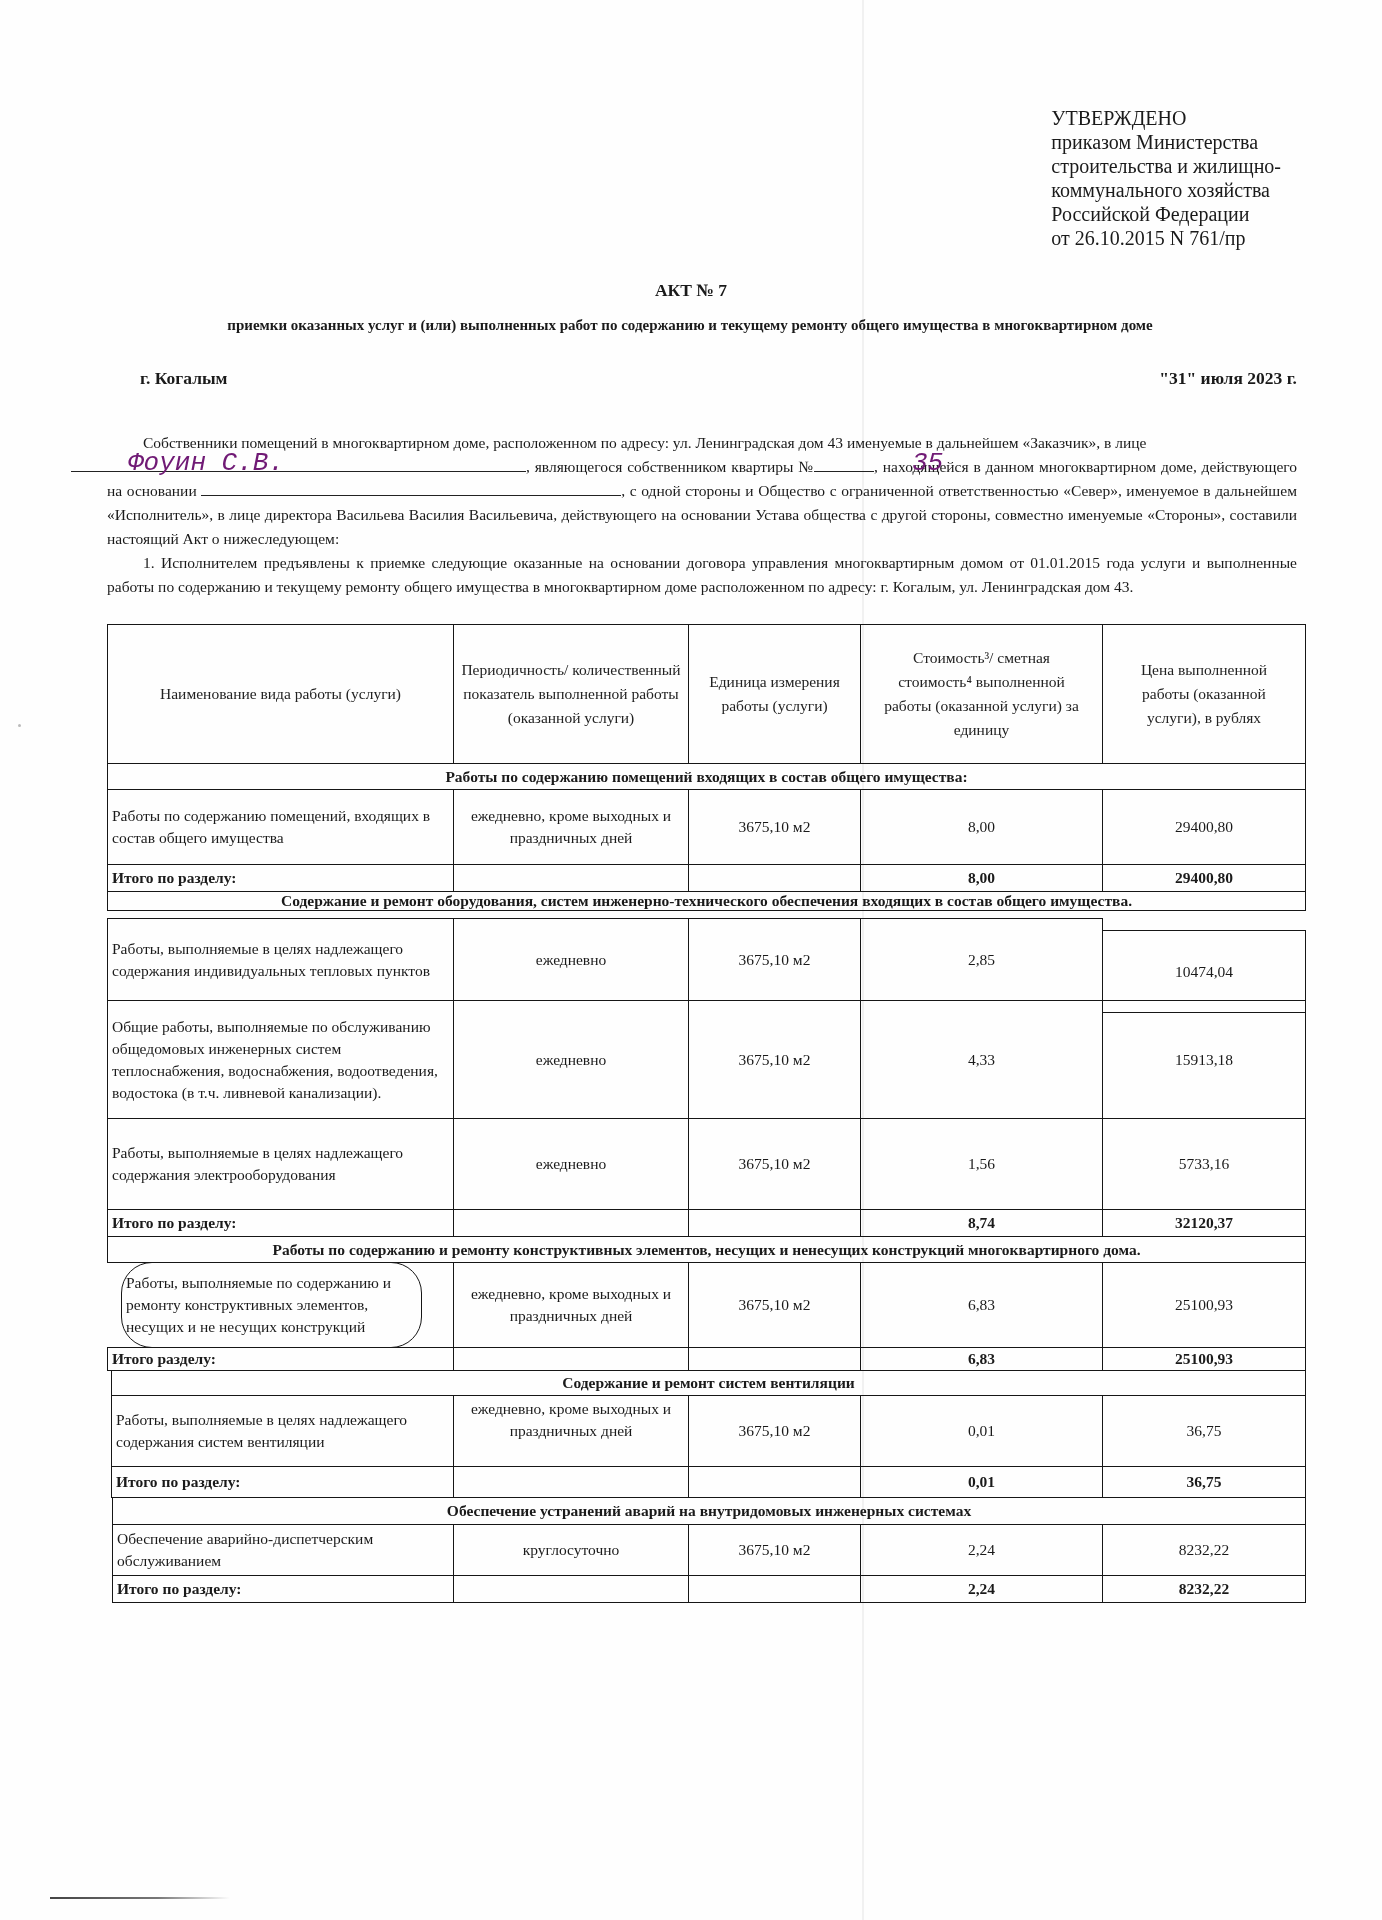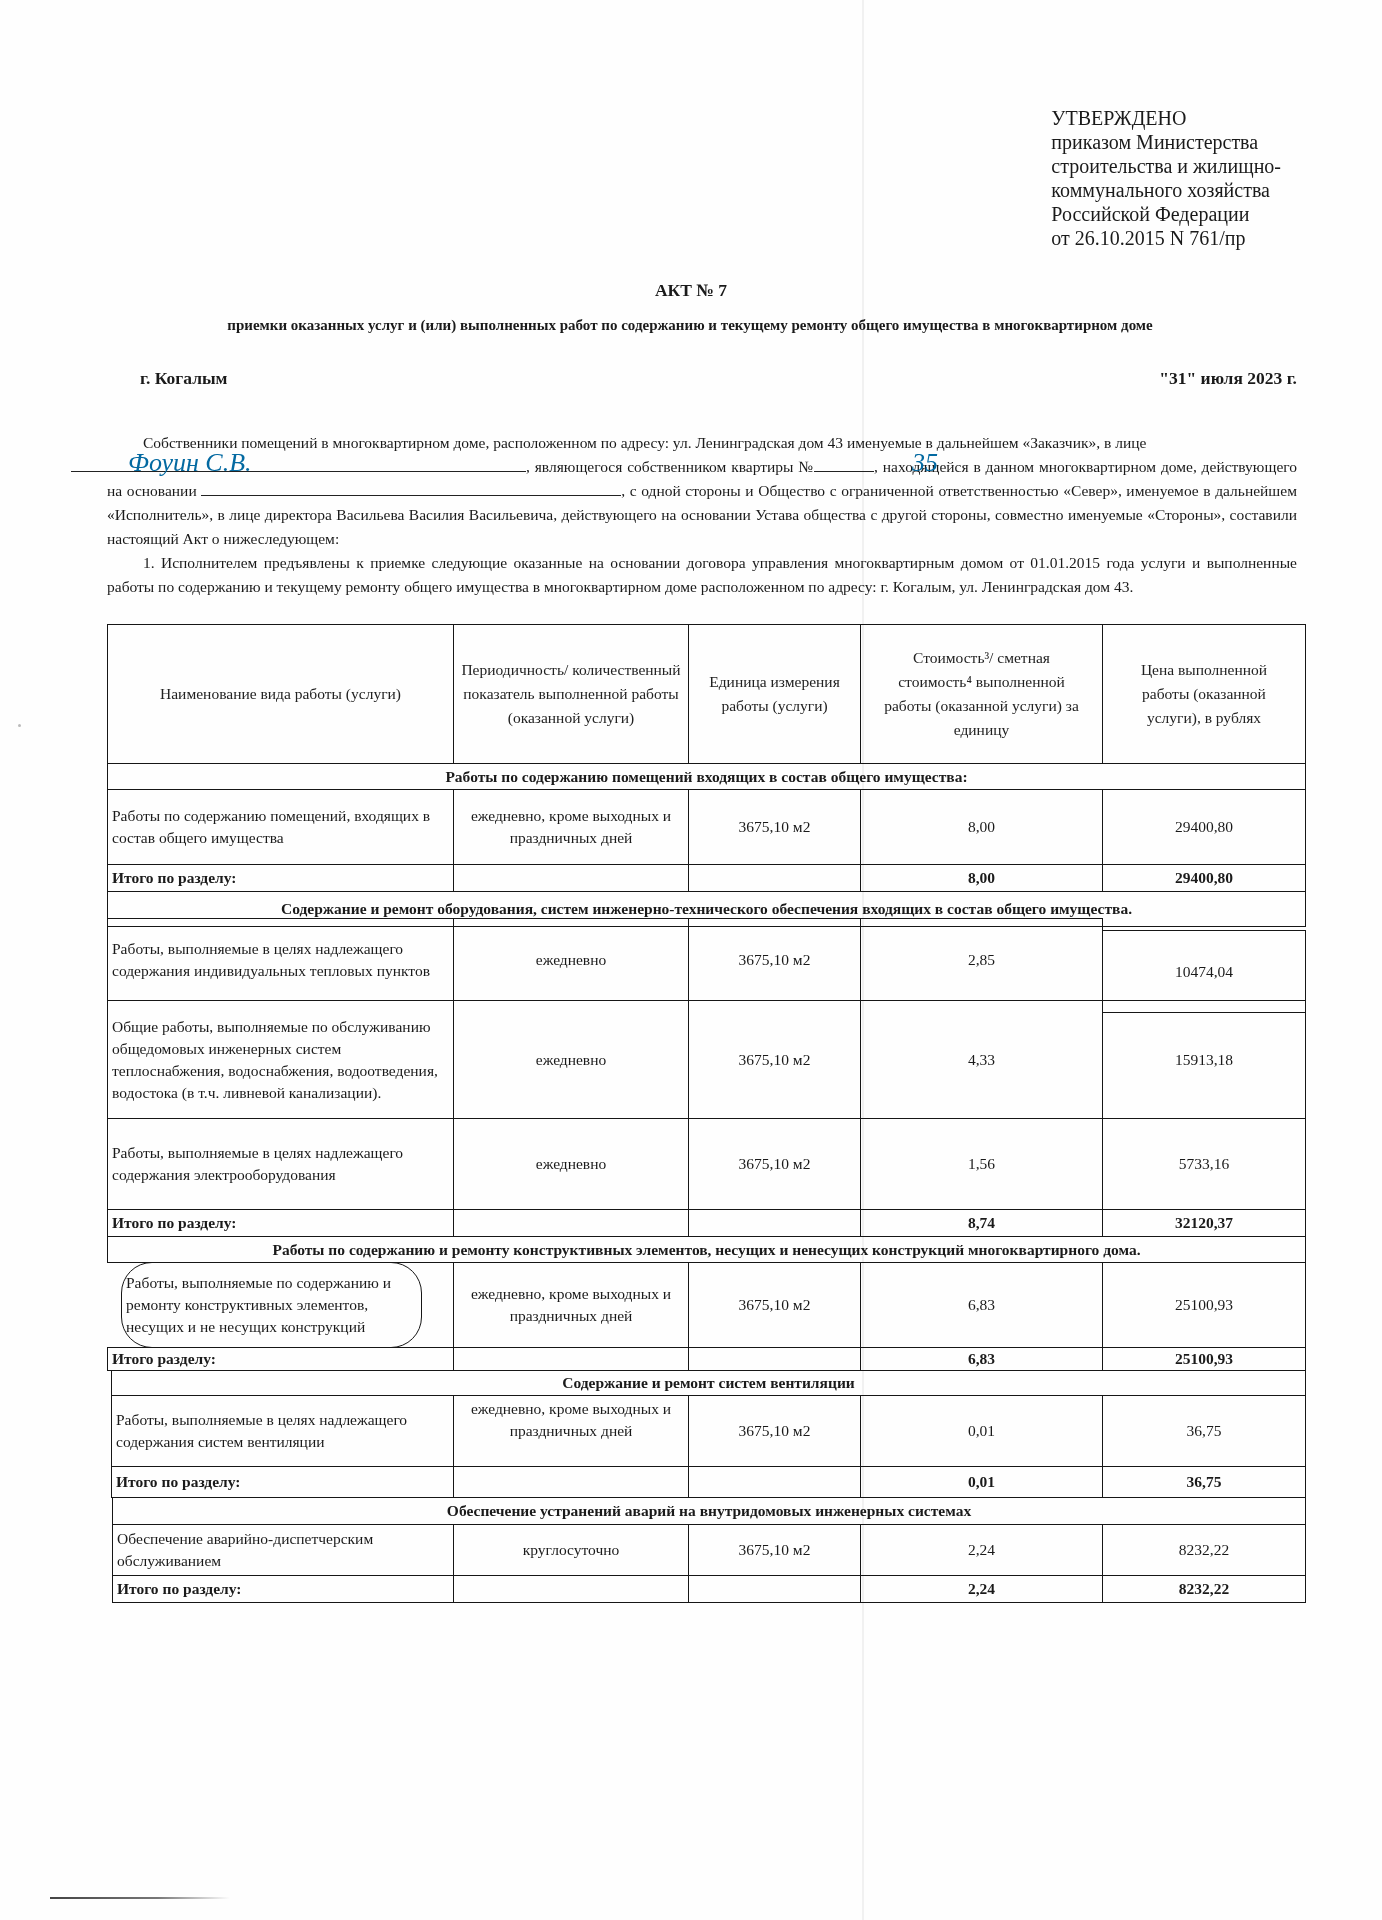--- a/index.html
+++ b/index.html
@@ -10,21 +10,21 @@
   .approved { position: absolute; right: 101px; top: 106px; font-size: 20px; line-height: 24px; }
   .approved div { white-space: nowrap; }
   .act-title { position: absolute; left: 0; width: 1382px; top: 280px; text-align: center; font-weight: bold; font-size: 17.5px; }
   .act-subtitle { position: absolute; left: 160px; width: 1060px; top: 312px; text-align: center; font-weight: bold; font-size: 15px; line-height: 27px; }
   .city { position: absolute; left: 140px; top: 368px; font-weight: bold; font-size: 17.5px; }
   .date { position: absolute; right: 85px; top: 368px; font-weight: bold; font-size: 17.5px; }
   .para { position: absolute; left: 107px; width: 1190px; font-size: 15.5px; line-height: 24px; text-align: justify; }
   .para1 { top: 431px; text-indent: 36px; }
   .para2 { top: 551px; text-indent: 36px; }
   .blank { display: inline-block; border-bottom: 1px solid #222; vertical-align: baseline; height: 16px; position: relative; }
-  .hand { position: absolute; color: #0369a1; font-family: Liberation Serif, serif; font-style: italic; font-size: 26px; white-space: nowrap; }
+  .hand { position: absolute; color: #701a75; font-family: Liberation Mono, monospace; font-style: italic; font-size: 26px; white-space: nowrap; }
   .tbl { position: absolute; left: 107px; top: 624px; width: 1199px; height: 978px; }
   .cell { position: absolute; box-sizing: border-box; border: 1.6px solid #161616; display: flex; align-items: center; font-size: 15.5px; line-height: 22px; background: transparent; }
   .cell.center { justify-content: center; text-align: center; }
   .cell.left { justify-content: flex-start; text-align: left; padding-left: 4px; }
   .cell.hdr { font-size: 15.5px; line-height: 24px; color: #222; }
   .bold { font-weight: bold; }
   .sec { font-weight: bold; font-size: 15.5px; }
   .artifact-line { position: absolute; left: 50px; top: 1897px; width: 180px; height: 2px; background: linear-gradient(90deg, #444 0%, #777 60%, rgba(150,150,150,0) 100%); }
   .dot { position: absolute; left: 18px; top: 724px; width: 3px; height: 3px; background: #bbb; border-radius: 50%; }
 </style>
@@ -74,21 +74,21 @@
     <div class="cell center" style="left:581px;top:165px;width:173px;height:76px;">3675,10 м2</div>
     <div class="cell center" style="left:753px;top:165px;width:243px;height:76px;">8,00</div>
     <div class="cell center" style="left:995px;top:165px;width:204px;height:76px;">29400,80</div>
 
     <div class="cell left bold" style="left:0;top:240px;width:347px;height:28px;">Итого по разделу:</div>
     <div class="cell center" style="left:346px;top:240px;width:236px;height:28px;"></div>
     <div class="cell center" style="left:581px;top:240px;width:173px;height:28px;"></div>
     <div class="cell center bold" style="left:753px;top:240px;width:243px;height:28px;">8,00</div>
     <div class="cell center bold" style="left:995px;top:240px;width:204px;height:28px;">29400,80</div>
 
-    <div class="cell center sec" style="left:0;top:267px;width:1199px;height:36px;">Содержание и ремонт оборудования, систем инженерно-технического обеспечения входящих в состав общего имущества.</div>
+    <div class="cell center sec" style="left:0;top:267px;width:1199px;height:20px;">Содержание и ремонт оборудования, систем инженерно-технического обеспечения входящих в состав общего имущества.</div>
 
     <div class="cell left" style="left:0;top:294px;width:347px;height:83px;">Работы, выполняемые в целях надлежащего содержания индивидуальных тепловых пунктов</div>
     <div class="cell center" style="left:346px;top:294px;width:236px;height:83px;">ежедневно</div>
     <div class="cell center" style="left:581px;top:294px;width:173px;height:83px;">3675,10 м2</div>
     <div class="cell center" style="left:753px;top:294px;width:243px;height:83px;">2,85</div>
     <div class="cell center" style="left:995px;top:306px;width:204px;height:83px;">10474,04</div>
 
     <div class="cell left" style="left:0;top:376px;width:347px;height:119px;">Общие работы, выполняемые по обслуживанию общедомовых инженерных систем теплоснабжения, водоснабжения, водоотведения, водостока (в т.ч. ливневой канализации).</div>
     <div class="cell center" style="left:346px;top:376px;width:236px;height:119px;">ежедневно</div>
     <div class="cell center" style="left:581px;top:376px;width:173px;height:119px;">3675,10 м2</div>

